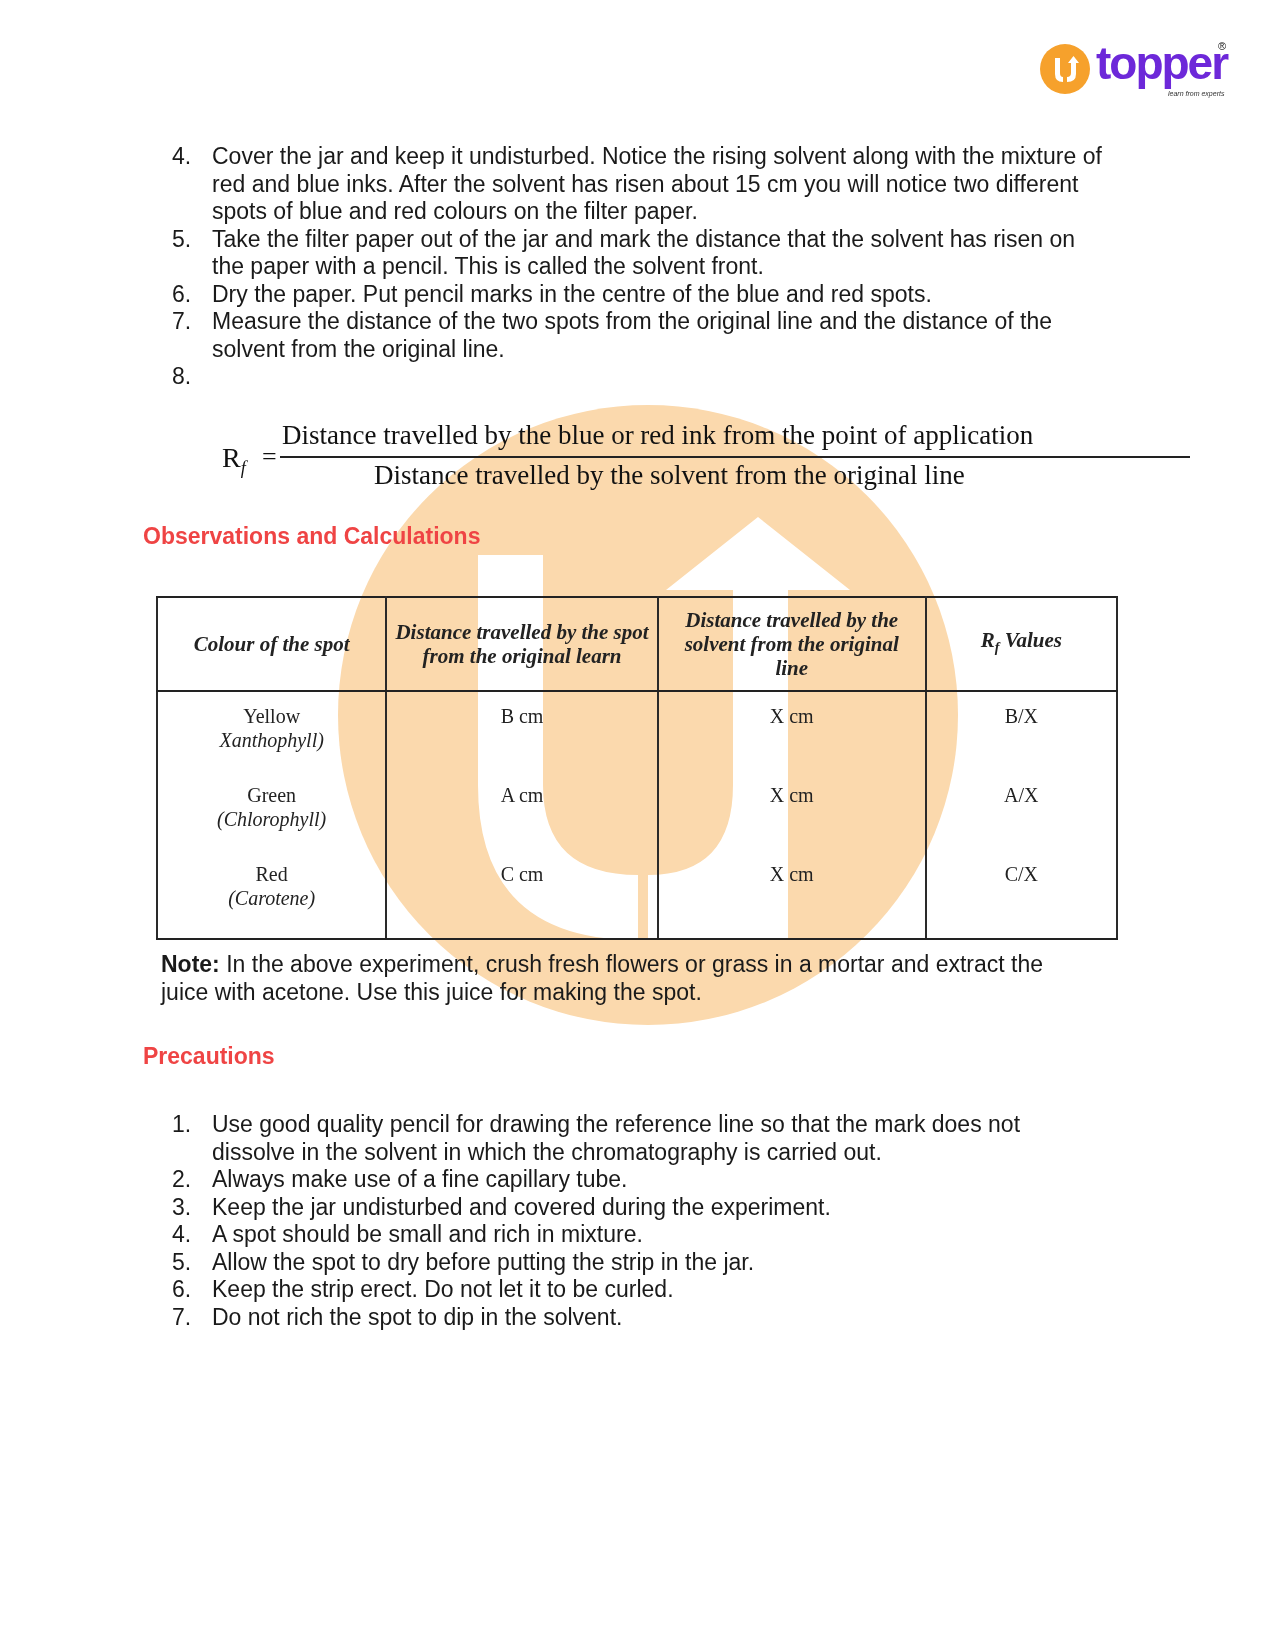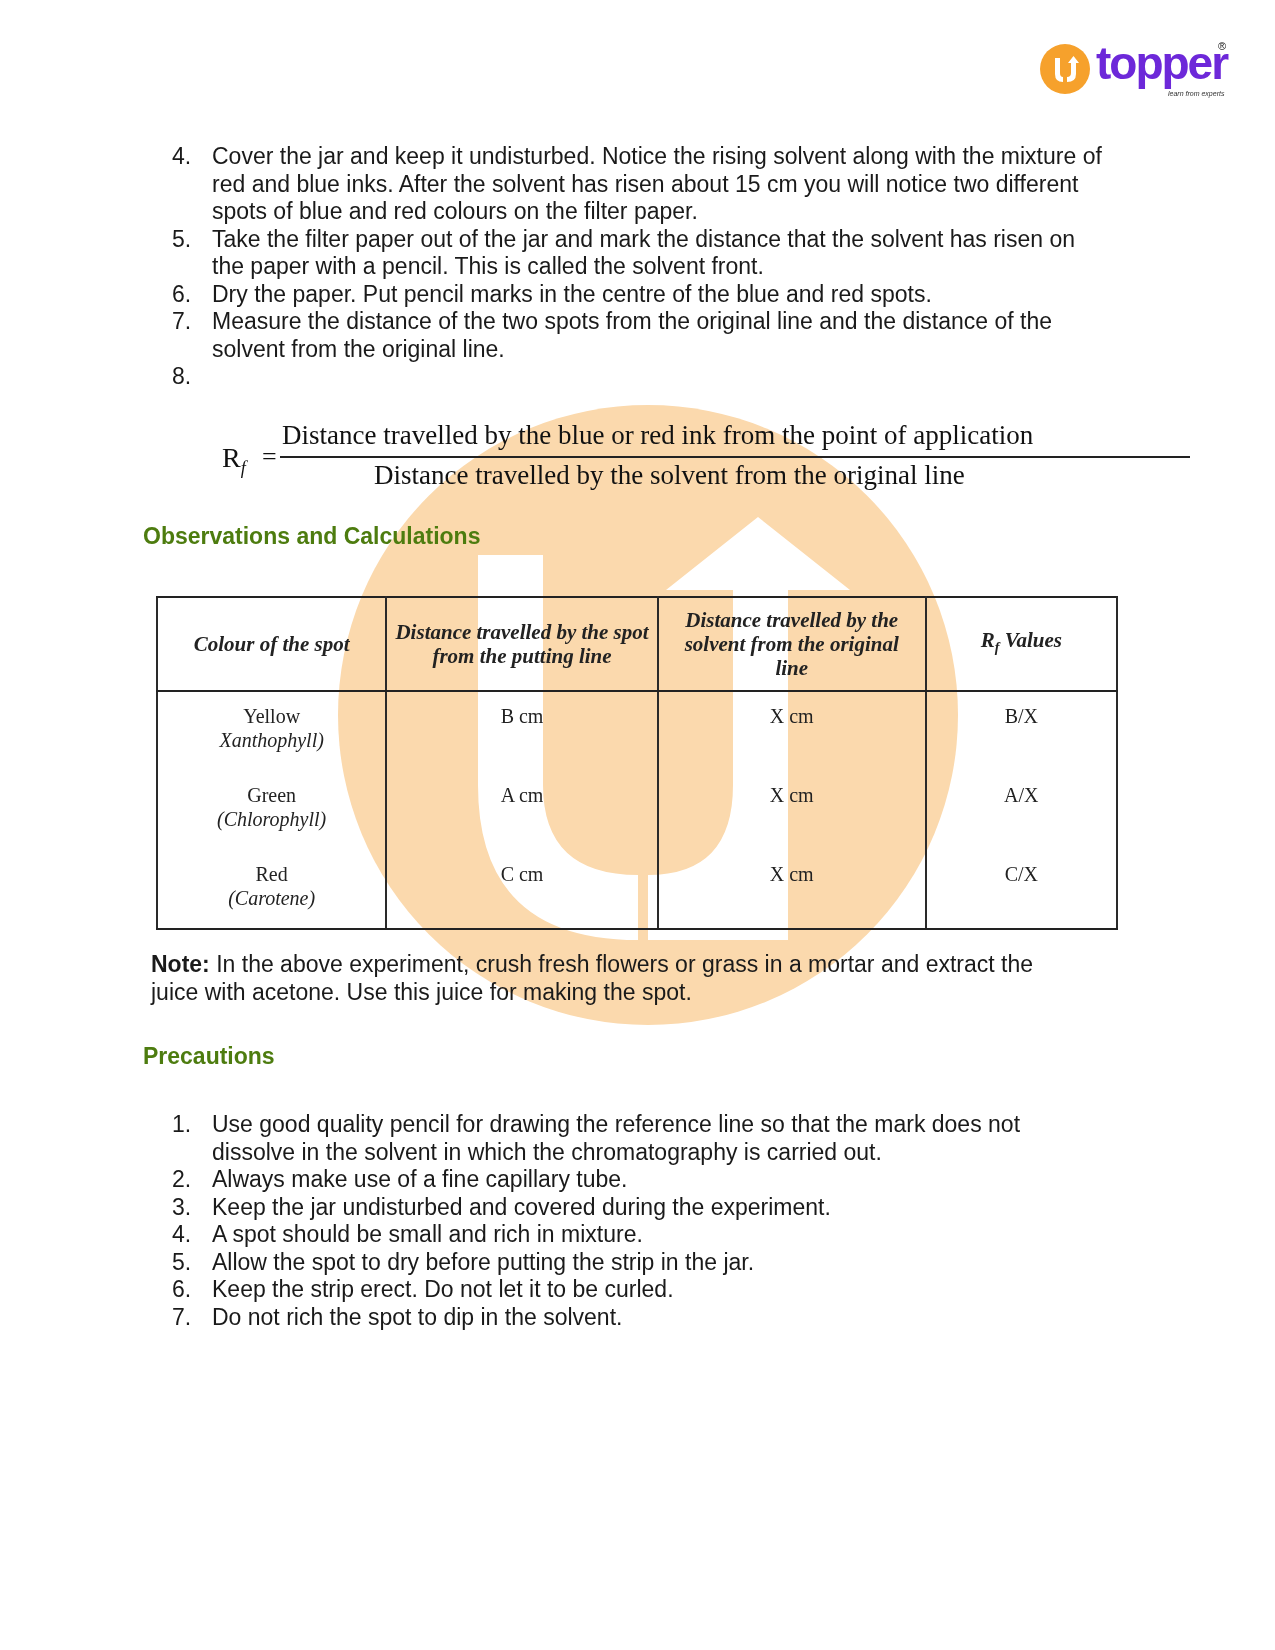--- a/index.html
+++ b/index.html
@@ -112,21 +112,21 @@
       font-size: 27px;
       white-space: nowrap;
     }
 
     
     .heading {
       position: absolute;
       left: 143px;
       font-size: 23px;
       font-weight: bold;
-      color: #4d7c0f;
+      color: #ef4444;
     }
     .h-obs { top: 523px; }
     .h-prec { top: 1043px; }
 
     
     .rf-table {
       position: absolute;
       left: 156px;
       top: 596px;
       width: 962px;
@@ -151,33 +151,33 @@
       padding: 0 8px;
     }
     .rf-table tbody td {
       font-size: 20px;
       line-height: 24px;
       vertical-align: top;
       padding-top: 12px;
     }
     .rf-table tbody tr:last-child td {
       border-bottom: 2.5px solid #222;
-      padding-bottom: 0;
+      padding-bottom: 10px;
     }
     .c1 { width: 226px; }
     .c2 { width: 276px; }
     .c3 { width: 272px; }
     .c4 { width: 188px; }
     .spot-sci { font-style: italic; }
     .val-cell { height: 66px; }
 
     
     .note {
       position: absolute;
-      left: 151px;
+      left: 161px;
       top: 950px;
       width: 930px;
       font-size: 23px;
       line-height: 28px;
     }
     .note-label { font-weight: bold; }
   </style>
 </head>
 <body>
 
@@ -230,21 +230,21 @@
     <div class="frac-line"></div>
     <span class="frac-den">Distance travelled by the solvent from the original line</span>
   </div>
 
   <div class="heading h-obs">Observations and Calculations</div>
 
   <table class="rf-table">
     <thead>
       <tr>
         <th class="c1">Colour of the spot</th>
-        <th class="c2">Distance travelled by the spot from the putting line</th>
+        <th class="c2">Distance travelled by the spot from the original learn</th>
         <th class="c3">Distance travelled by the solvent from the original line</th>
         <th class="c4">R<sub style="font-size:14px">f</sub> Values</th>
       </tr>
     </thead>
     <tbody>
       <tr>
         <td class="val-cell">
           <div>Yellow</div>
           <div class="spot-sci">Xanthophyll)</div>
         </td>

